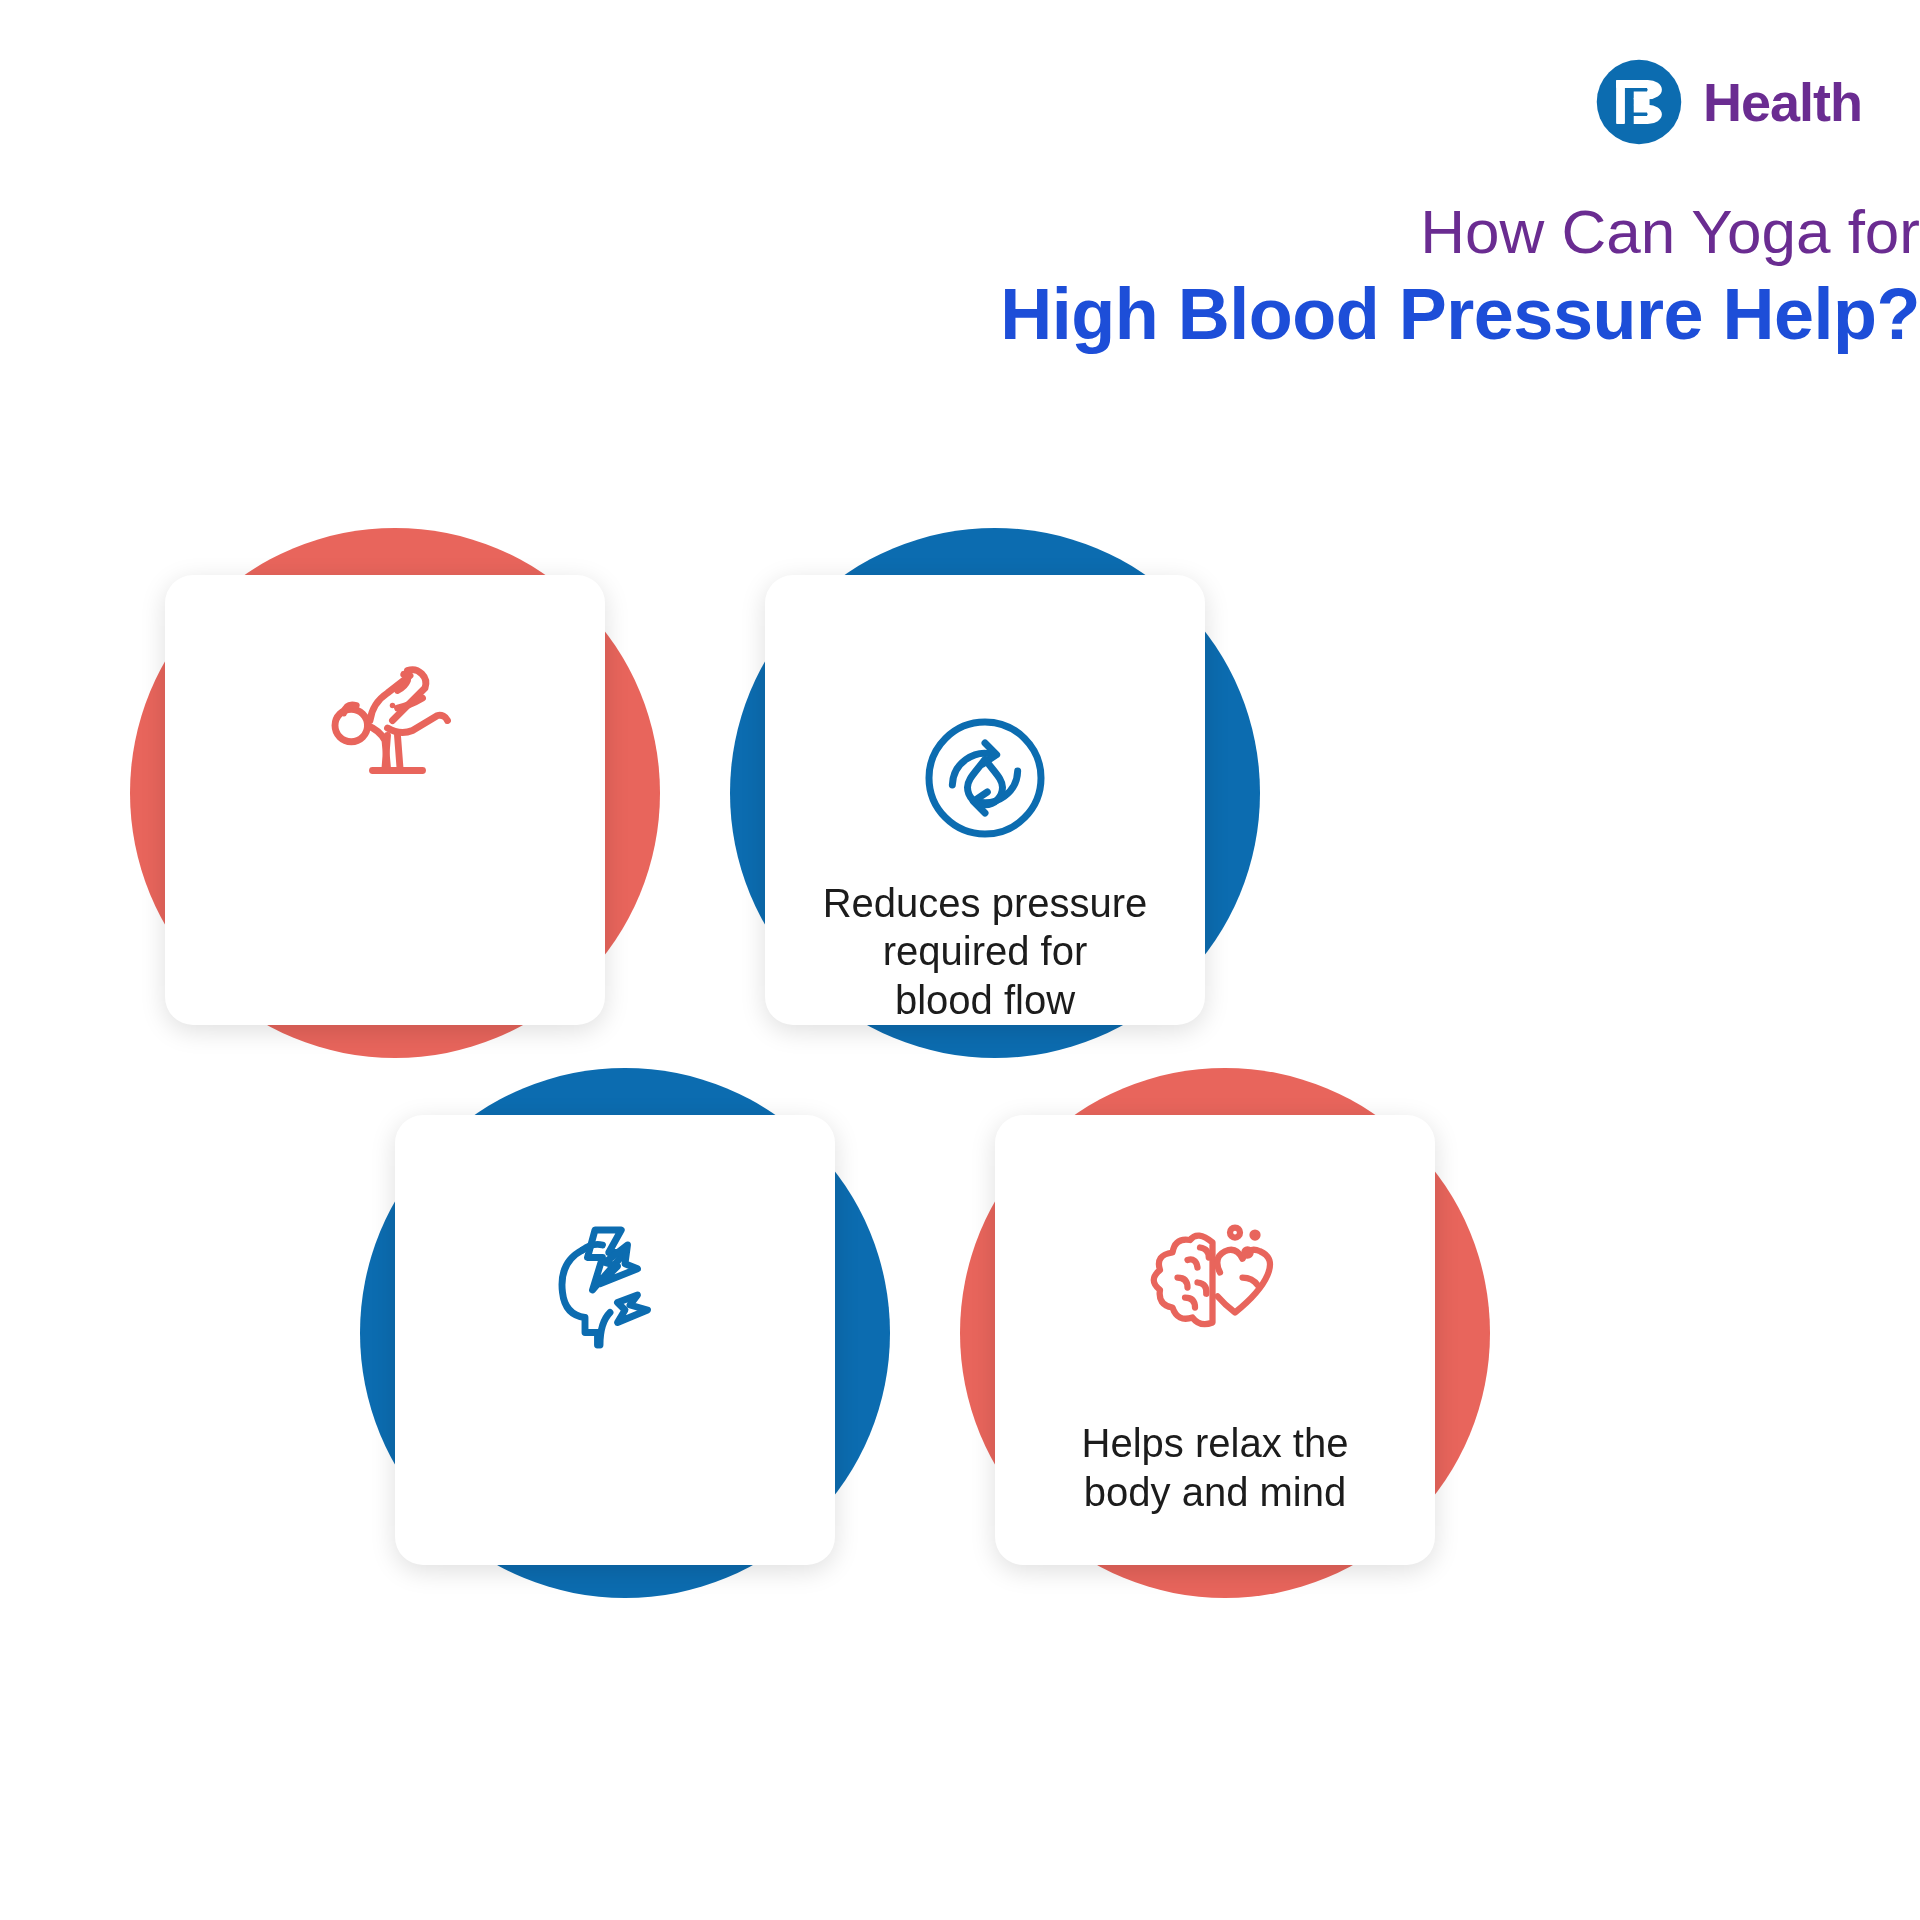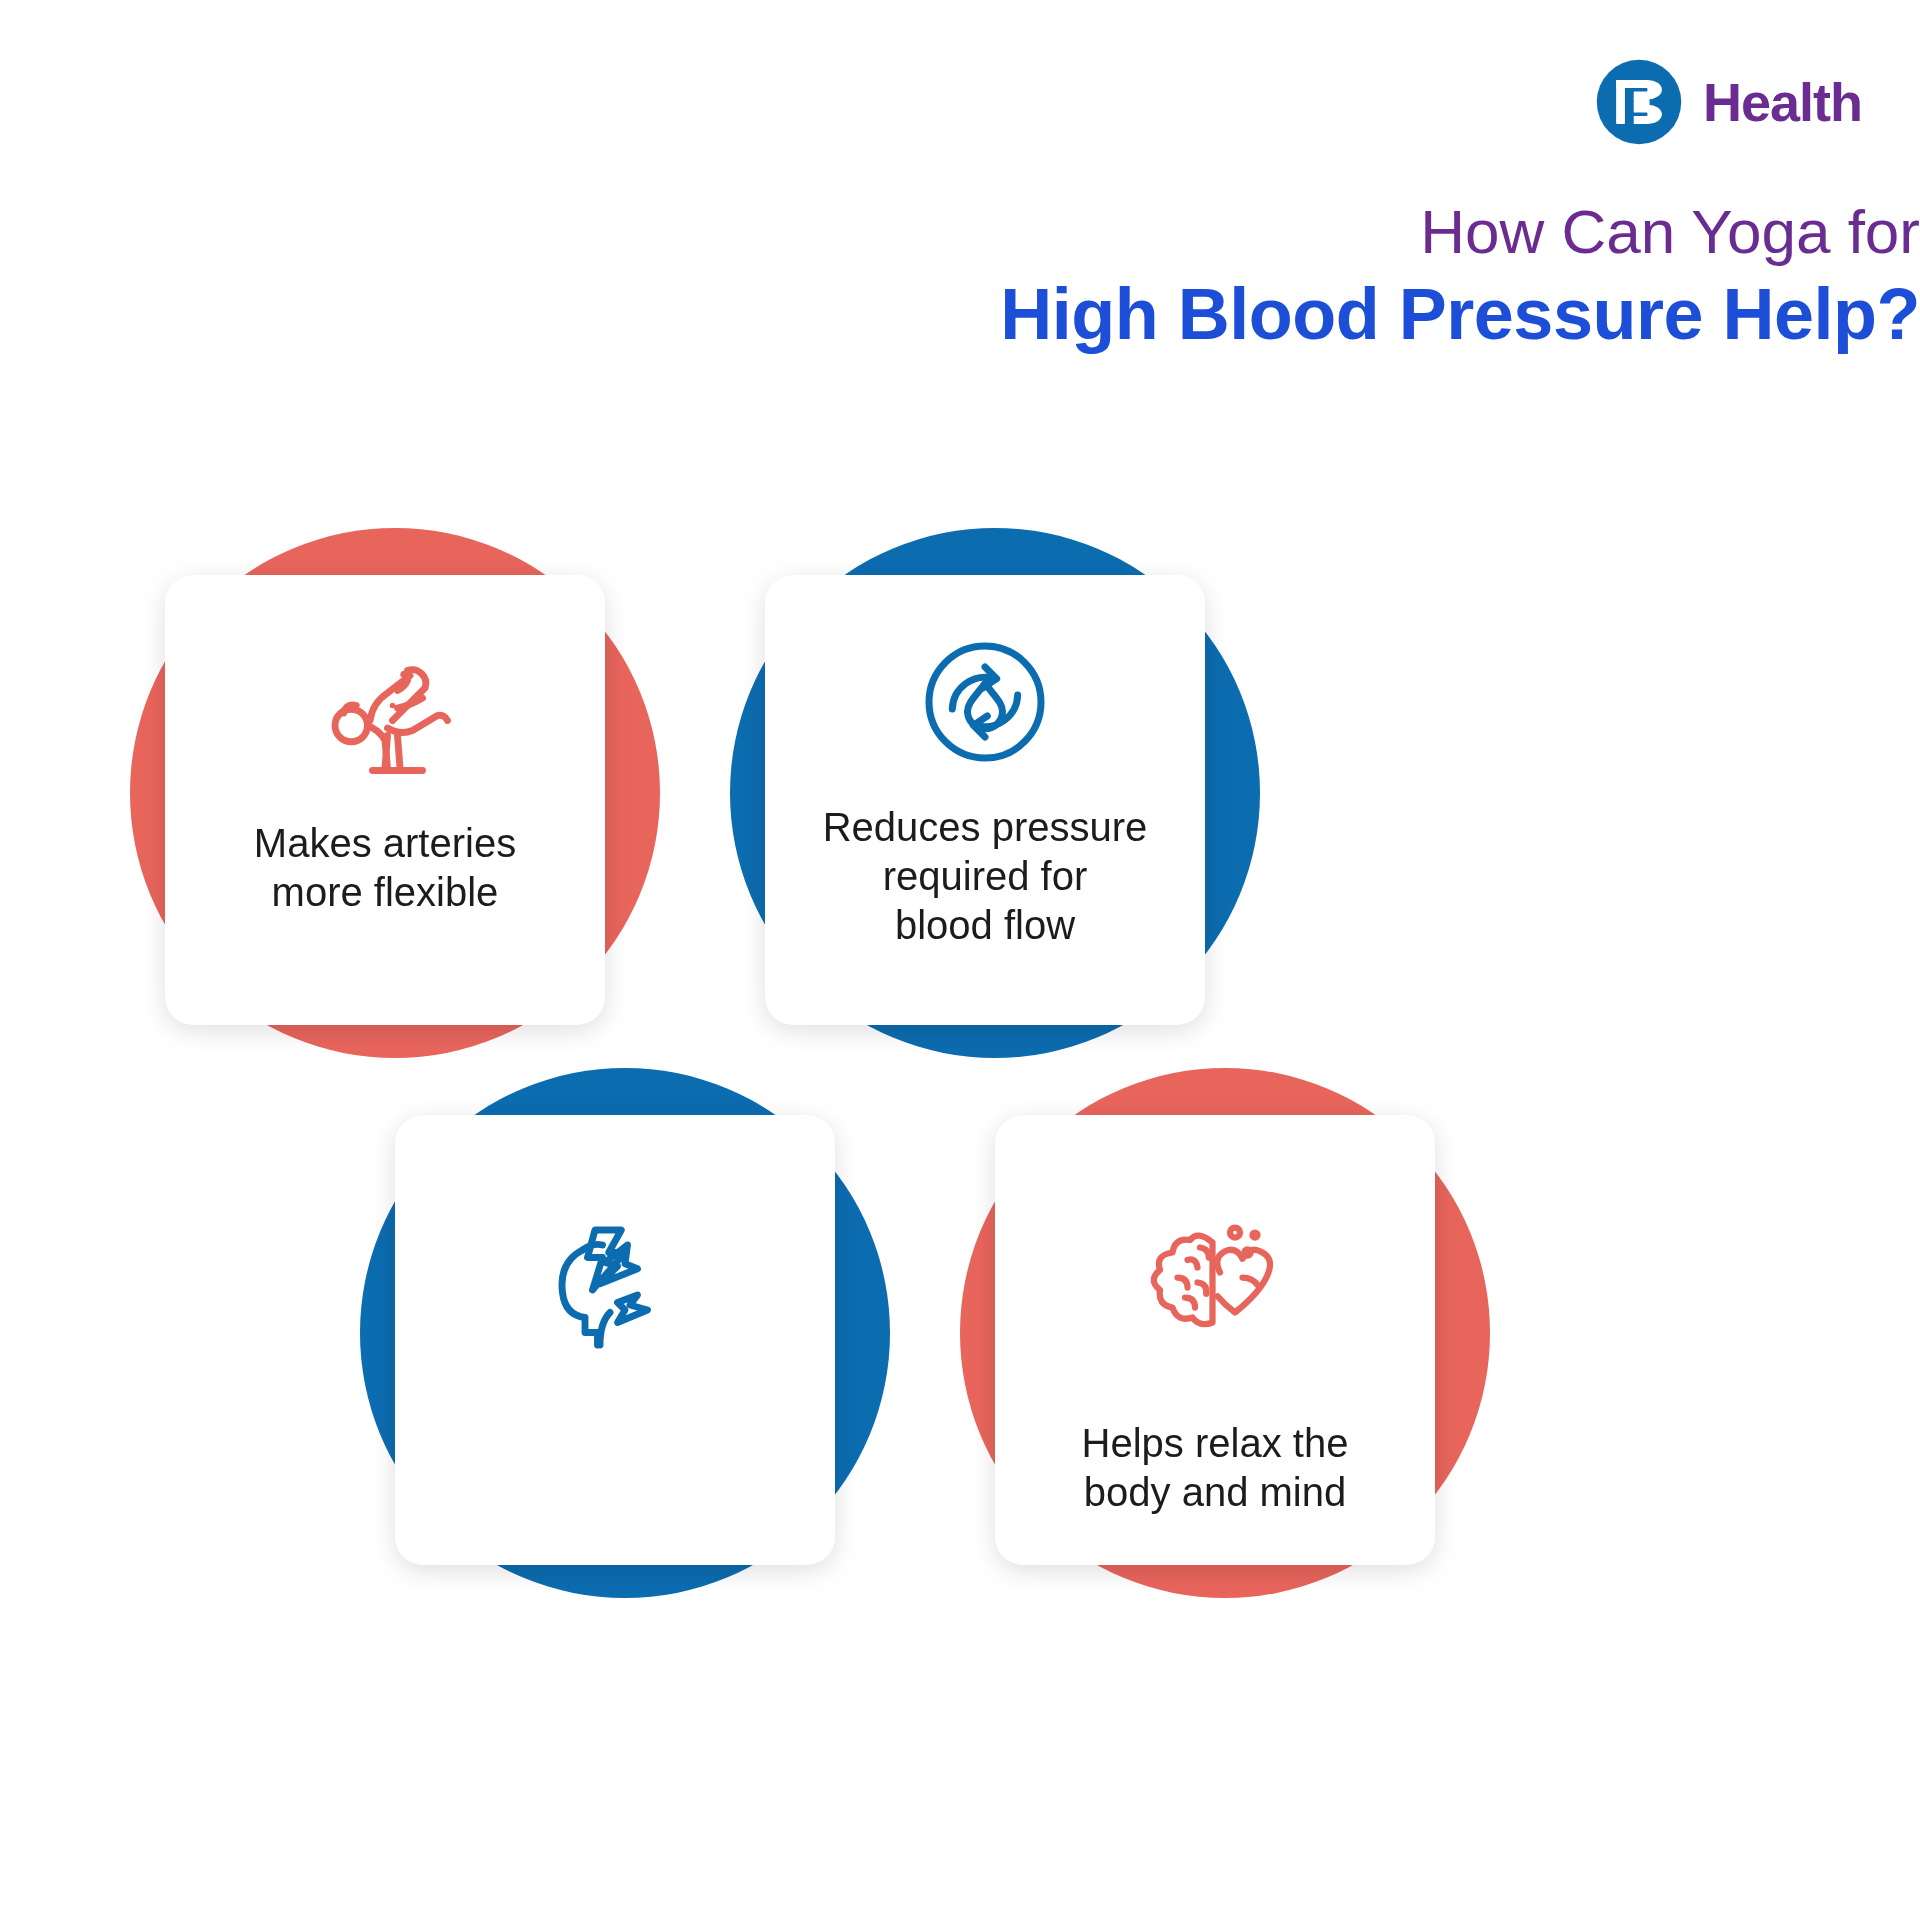--- a/index.html
+++ b/index.html
@@ -99,21 +99,21 @@
     height: 450px;
     background: #ffffff;
     border-radius: 28px;
     box-shadow: 0 6px 26px rgba(0,0,0,0.13);
     display: flex;
     flex-direction: column;
     align-items: center;
     box-sizing: border-box;
   }
   .card.variant-a { padding-top: 68px; justify-content: flex-start; }
-  .card.variant-b { padding-top: 52px; justify-content: flex-start; }
+  .card.variant-b { padding-top: 52px; justify-content: flex-end; }
 
   .card-icon {
     width: 150px;
     height: 150px;
     display: flex;
     align-items: center;
     justify-content: center;
     flex: 0 0 auto;
   }
   .card-text {
@@ -169,21 +169,20 @@
             <path d="M70 52 q10 -2 20 -8"></path>
             <path d="M70 38 q6 -3 8 -8 q1 -4 -3 -5"></path>
             <path d="M60 100 l2 -26"></path>
             <path d="M70 74 l2 26"></path>
             <path d="M50 102 h26"></path>
             <path d="M66 102 h24"></path>
             <circle cx="66" cy="50" r="2.2" fill="#e8655c" stroke="none"></circle>
           </g>
         </svg>
       </div>
-      <div class="card-text">Makes arteries<br>more flexible</div>
     </div>
   </div>
 
   <div class="cell c2">
     <div class="blob blue"></div>
     <div class="card variant-b">
       <div class="card-icon">
         <svg viewBox="0 0 120 120" width="140" height="140" aria-hidden="true">
           <g fill="none" stroke="#0c6cb0" stroke-width="6" stroke-linecap="round" stroke-linejoin="round">
             <circle cx="60" cy="60" r="48"></circle>

